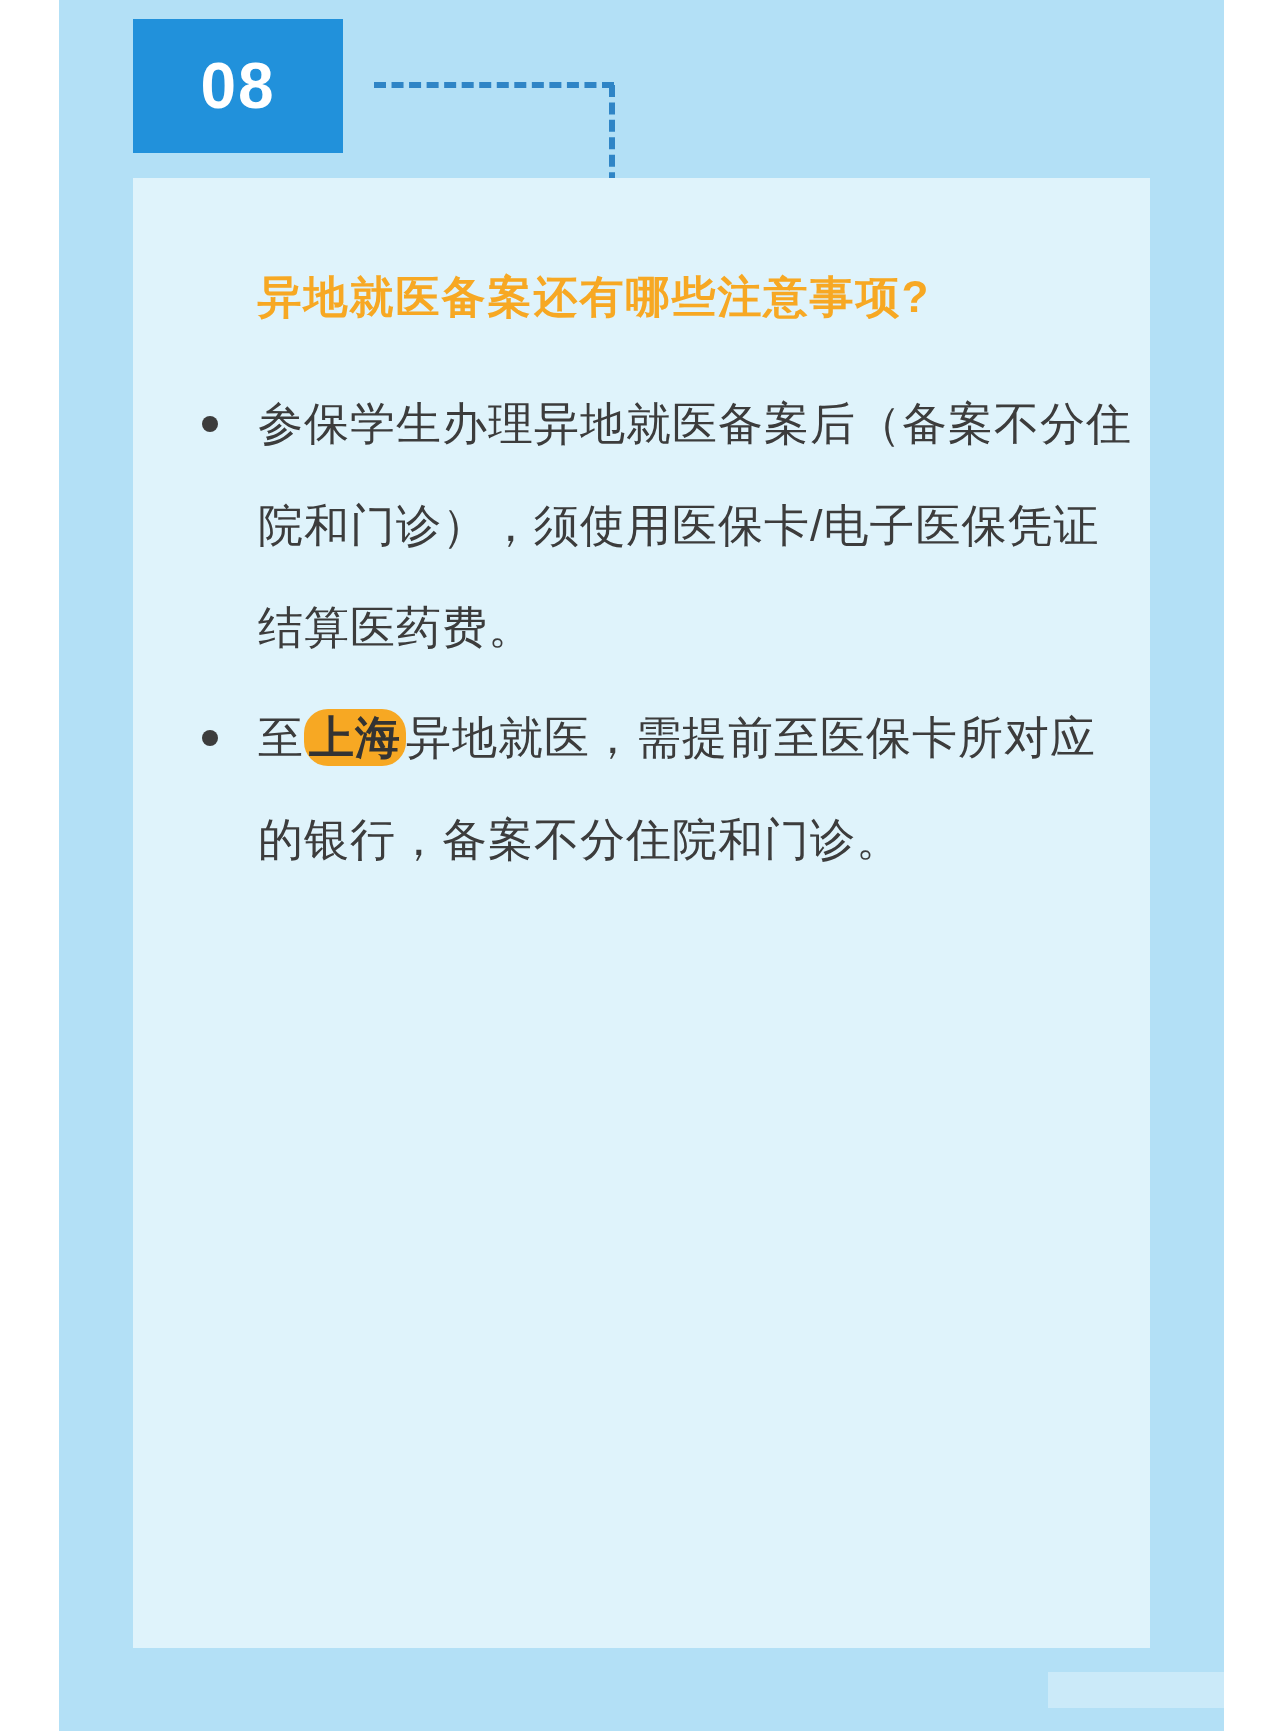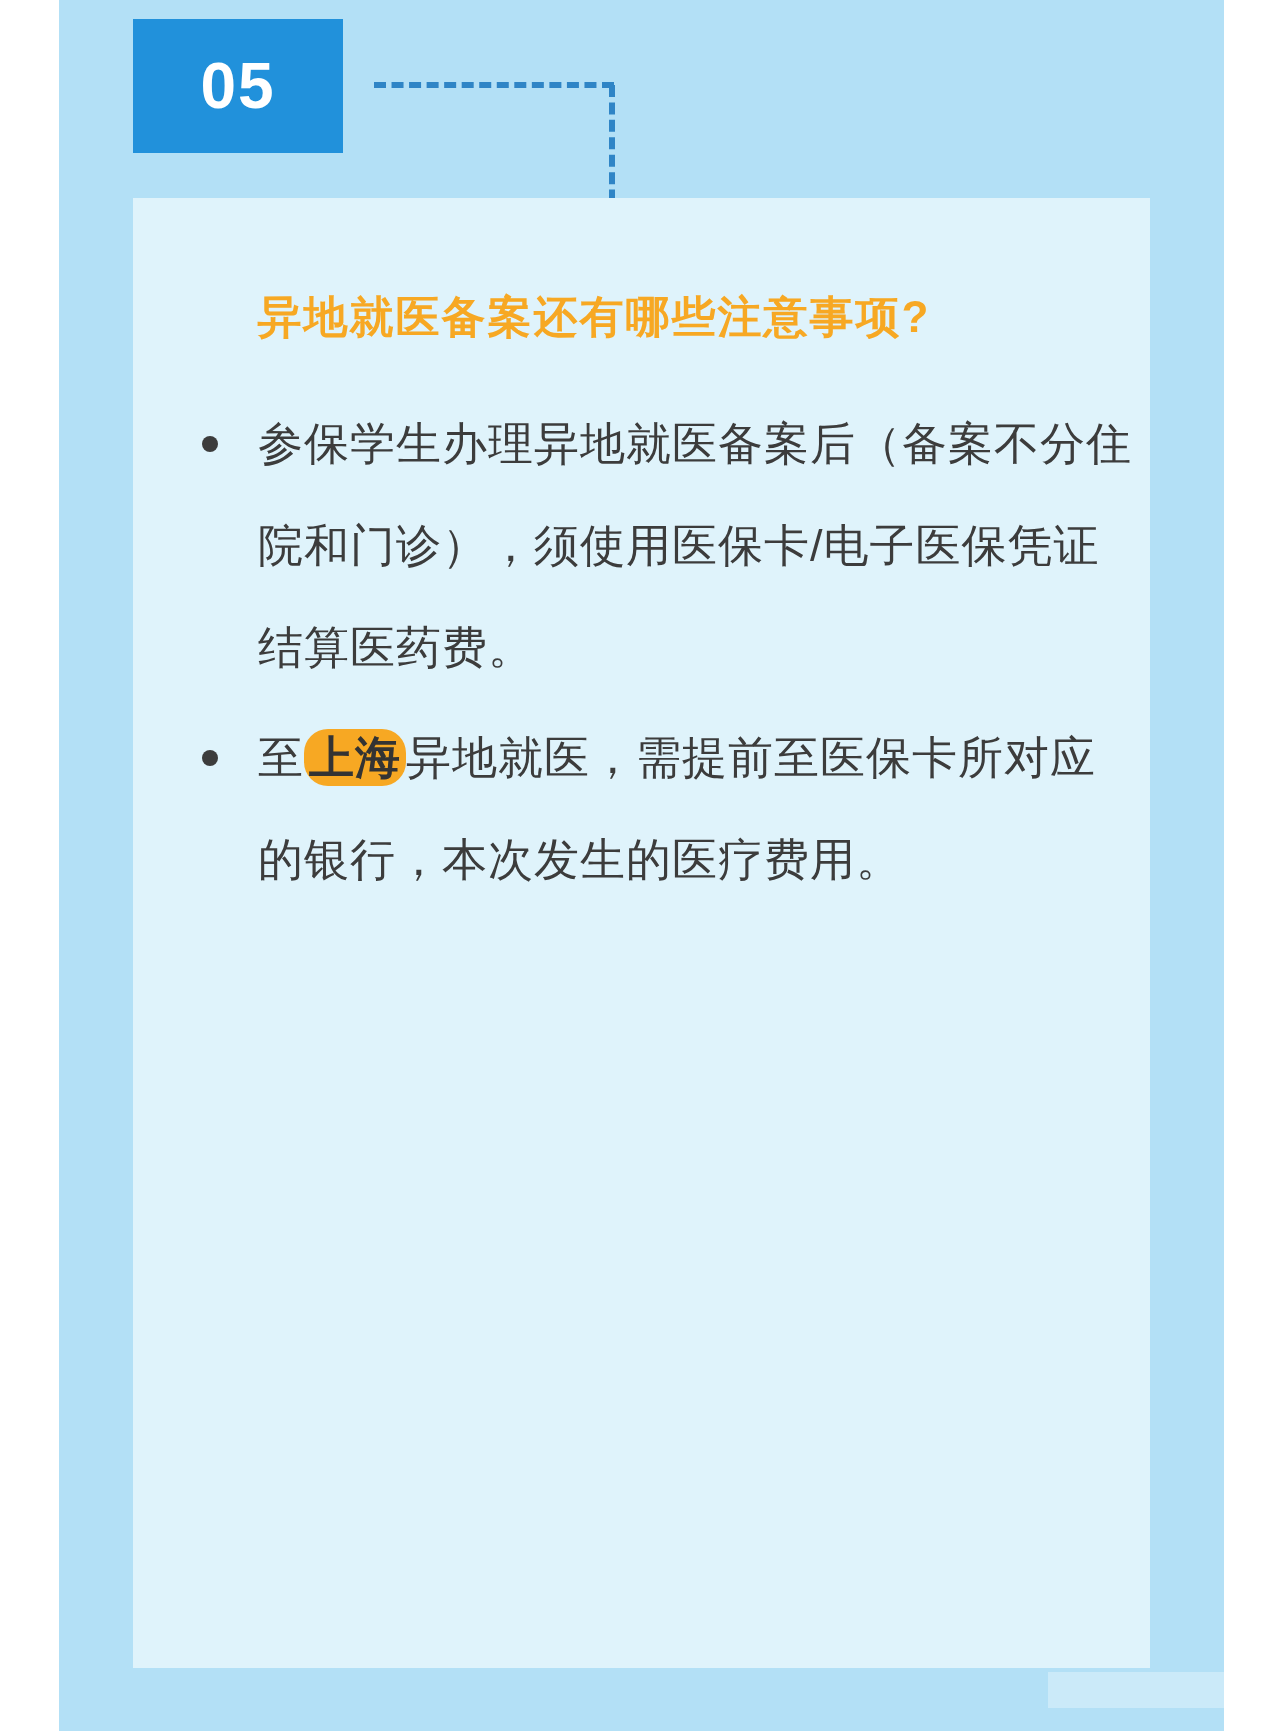--- a/index.html
+++ b/index.html
@@ -34,21 +34,21 @@
     position:absolute; left:609px; top:85px;
     width:0; height:134px;
     border-left:6px dashed #2f85c6;
   }
   .dot {
     position:absolute; left:597px; top:234px;
     width:32px; height:32px; border-radius:50%;
     background:#f8c349;
   }
   .card {
-    position:absolute; left:133px; top:198px;
+    position:absolute; left:133px; top:178px;
     width:1017px; height:1470px;
     background:#dff3fb;
   }
   .card-title {
     padding:90px 95px 0 0;
     text-align:center;
     font-size:44px; font-weight:700;
     color:#f7a823;
     letter-spacing:2px;
   }
@@ -84,33 +84,33 @@
     background:rgba(255,255,255,0.32);
   }
 </style>
 </head>
 <body>
 
 <div class="page">
   <div class="panel"></div>
 
   <div class="badge">
-    <span>05</span>
+    <span>08</span>
   </div>
 
   <div class="dash-h"></div>
   <div class="dash-v"></div>
   <div class="dot"></div>
 
   <div class="card">
     <h2 class="card-title">异地就医备案还有哪些注意事项?</h2>
     <ul class="bullets">
       <li>
         <span>参保学生办理异地就医备案后（备案不分住院和门诊），须使用医保卡/电子医保凭证结算医药费。</span>
       </li>
       <li>
-        <span>至</span><span class="hl">上海</span><span>异地就医，需提前至医保卡所对应的银行，本次发生的医疗费用。</span>
+        <span>至</span><span class="hl">上海</span><span>异地就医，需提前至医保卡所对应的银行，备案不分住院和门诊。</span>
       </li>
     </ul>
   </div>
 
   <div class="watermark"></div>
 </div>
 
 </body></html>

